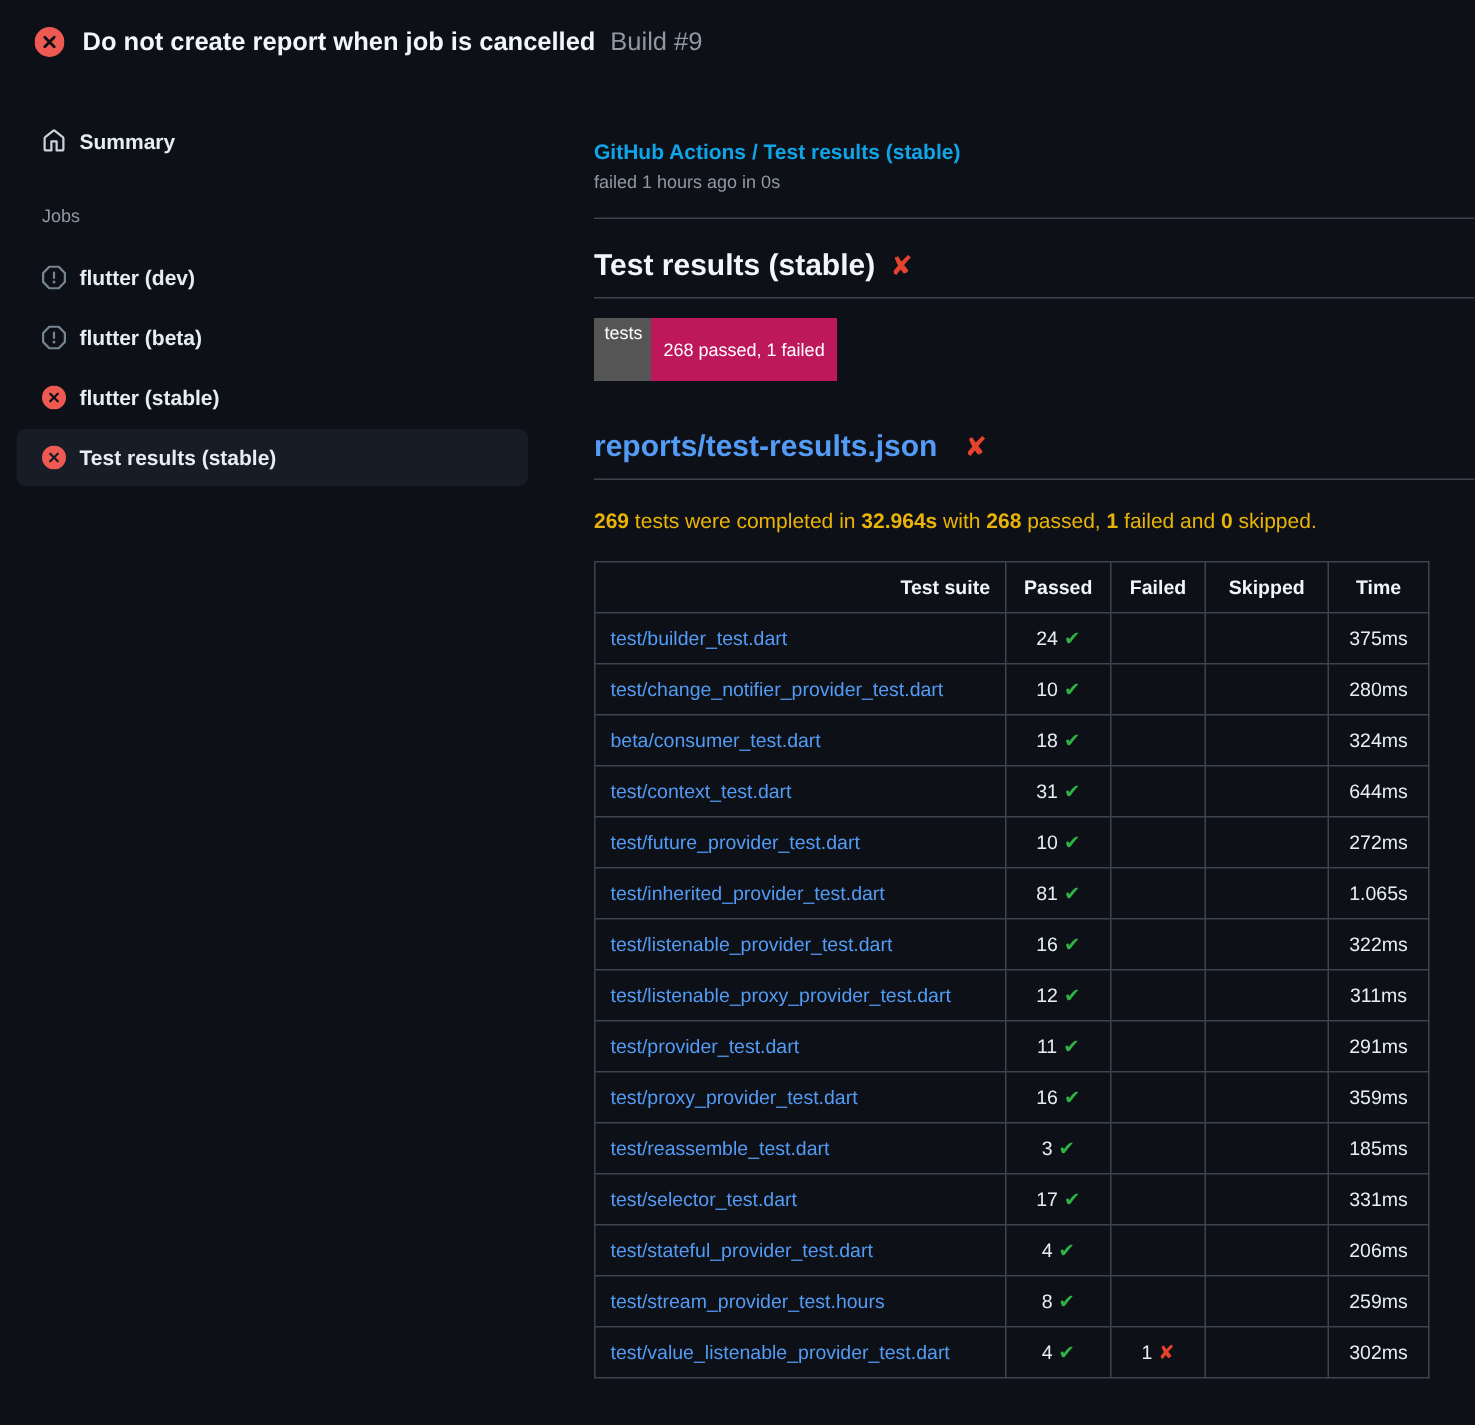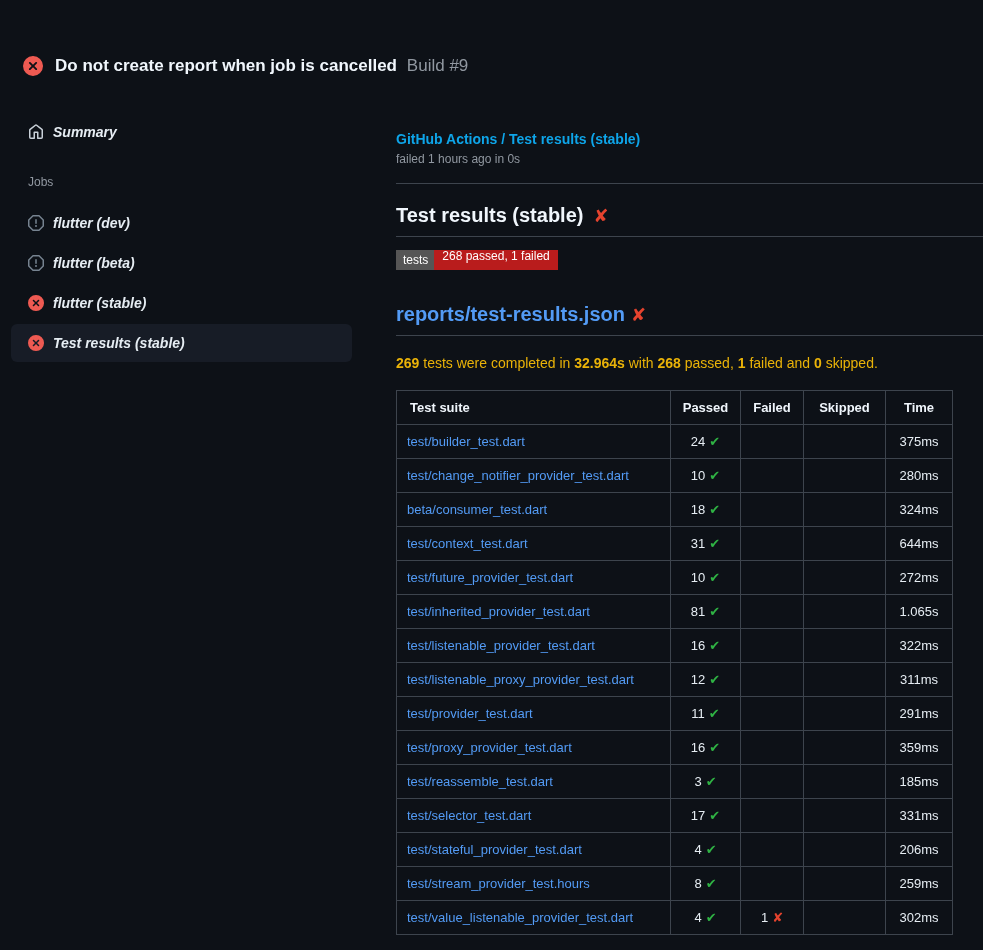--- a/index.html
+++ b/index.html
@@ -4,68 +4,68 @@
 <style>
   * { margin:0; padding:0; box-sizing:border-box; }
   html,body { width:983px; height:950px; overflow:hidden; }
   body {
     background:#0d1117;
     color:#e6edf3;
     font-family:"Liberation Sans","DejaVu Sans",sans-serif;
     font-size:14px;
   }
   
-  .run-header { height:56px; display:flex; align-items:center; padding:0 24px 0 25px; gap:14px;margin-top:38px; }
+  .run-header { height:56px; display:flex; align-items:center; padding:0 24px 0 25px; gap:14px; }
   .run-header svg { flex:0 0 auto; }
   .run-title { font-size:17px; font-weight:700; color:#f0f6fc; white-space:nowrap; }
   .run-build { font-size:17px; font-weight:400; color:#9198a1; margin-left:6px; }
 
   
   .layout { display:flex; align-items:flex-start; }
   .sidebar { width:380px; flex:0 0 380px; padding-top:19px; }
   .main { flex:1 1 auto; padding:37px 0 0 16px; }
 
   
   .side-item {
     margin:0 0 2px 11px; width:341px; height:38px;
     display:flex; align-items:center; gap:9px;
     padding:0 8px 0 17px; border-radius:6px; cursor:pointer;
   }
   .side-item.active { background:#171c26; }
-  .side-label { font-size:14px; font-weight:600; color:#e6edf3;font-style:italic; }
+  .side-label { font-size:14px; font-weight:600; color:#e6edf3; }
   .jobs-label { margin:24px 0 15px 28px; font-size:12px; color:#9198a1; }
   .status-slot { display:flex; width:16px; height:16px; align-items:center; justify-content:center; }
 
   
   .wf-title { font-size:14px; font-weight:700; color:#0ea5e9; }
   .wf-meta  { font-size:12px; color:#9198a1; margin-top:5px; }
   .divider  { border-bottom:1px solid #3d444d; margin-top:17px; }
 
   .section-head { margin-top:20px; padding-bottom:9px; border-bottom:1px solid #3d444d;
                   display:flex; align-items:center; gap:10px; }
   .section-head h2 { font-size:20px; font-weight:700; color:#f0f6fc; }
   .report-head  { margin-top:33px; padding-bottom:9px; border-bottom:1px solid #3d444d;
-                  display:flex; align-items:center; gap:6px; }
+                  display:flex; align-items:center; gap:18px; }
   .report-link  { font-size:20px; font-weight:700; color:#539bf5; text-decoration:none; cursor:pointer; }
   .h-cross { font-family:"DejaVu Sans",sans-serif; font-size:18px; font-weight:700; color:#e5432e; line-height:1; }
 
   .badge { display:inline-flex; margin-top:13px; border-radius:0; overflow:hidden;
            font-size:12px; line-height:1; color:#ffffff; }
   .badge-label { background:#555555; padding:4px 6px 4px 7px; }
-  .badge-value { background:#b91c1c; padding:0 8px; }
+  .badge-value { background:#be185d; padding:15px 8px; }
 
   .summary-line { margin-top:19px; font-size:14px; color:#eab308; }
   .summary-line b { font-weight:700; }
 
   
   table.results { margin-top:19px; border-collapse:collapse; table-layout:fixed; width:556px;
                   font-size:13px; }
   .results th, .results td { border:1px solid #3d444d; height:34px; padding:0 10px; }
   .results th { font-weight:700; color:#f0f6fc; text-align:center; }
-  .results th.suite-col { text-align:left; padding-left:13px; }
+  .results th.suite-col { text-align:right; padding-left:13px; }
   .suite-cell { padding-left:13px; }
   .suite-link { color:#539bf5; text-decoration:none; cursor:pointer; }
   .num-cell { text-align:center; color:#e6edf3; white-space:nowrap; }
   .mark { font-family:"DejaVu Sans",sans-serif; margin-left:4px; font-size:13px; }
   .check { color:#2fb344; }
   .cross { color:#e5432e; }
 </style>
 </head>
 <body>
 

